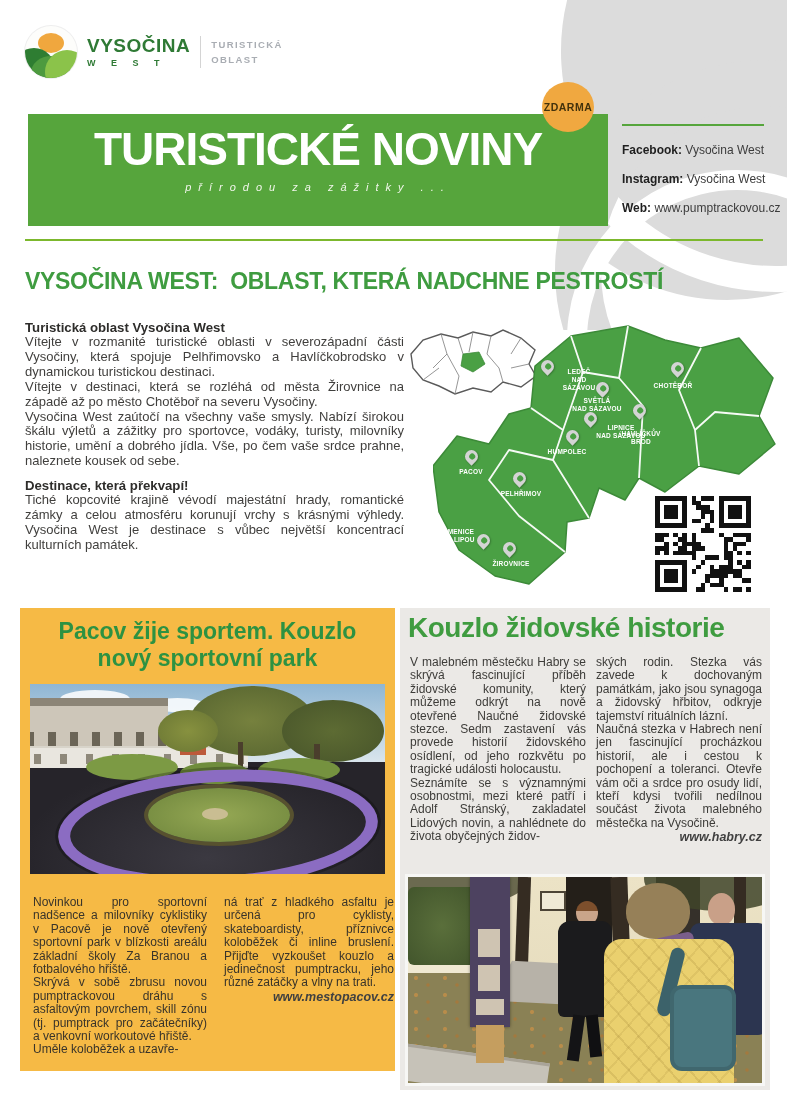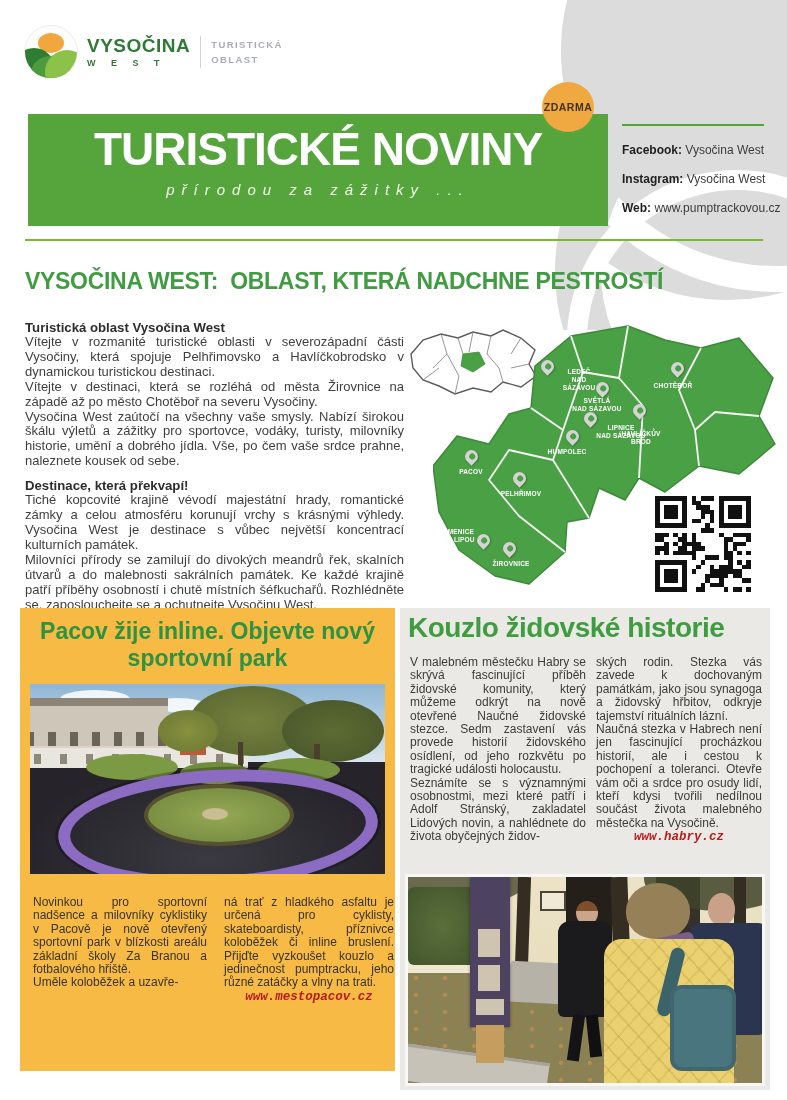--- a/index.html
+++ b/index.html
@@ -23,21 +23,21 @@
   .logo-hill-m{position:absolute;left:6px;top:30px;width:40px;height:34px;border-radius:50%;background:#4d9a3f;}
   .logo-text{margin-left:10px;line-height:1;}
   .logo-brand{font-size:19px;font-weight:800;color:#2f7a35;letter-spacing:.5px;}
   .logo-west{font-size:9px;font-weight:800;color:#2f7a35;letter-spacing:6.5px;margin-top:4px;}
   .logo-sep{width:1px;height:32px;background:#d4d4d4;margin:0 10px;}
   .logo-area{font-size:9.5px;font-weight:700;color:#a9adb3;letter-spacing:1.4px;line-height:1.6;}
 
   
   .banner{left:28px;top:114px;width:580px;height:112px;background:#56a53c;z-index:2;text-align:center;}
   .banner-title{margin-top:12px;font-size:46px;font-weight:800;color:#fff;letter-spacing:-1px;line-height:1;}
-  .banner-sub{margin-top:9px;font-size:15px;font-style:italic;color:#f2f7ec;letter-spacing:7px;}
+  .banner-sub{margin-top:9px;font-size:11px;font-style:italic;color:#f2f7ec;letter-spacing:7px;}
   .badge{left:542px;top:82px;width:52px;height:50px;border-radius:50%;background:#f0a840;z-index:3;
          display:flex;align-items:center;justify-content:center;font-size:10.5px;font-weight:800;color:#43320c;letter-spacing:.5px;}
 
   
   .social{left:622px;top:124px;width:142px;z-index:2;font-size:12px;}
   .social-rule{width:142px;height:2px;background:#56a53c;margin-bottom:17px;}
   .social-item{margin-bottom:15px;white-space:nowrap;}
   .social-item b{color:#1f1f1f;}
   .social-item span{color:#3c3c3c;}
 
@@ -59,21 +59,21 @@
   .pin::after{content:'';position:absolute;left:3.5px;top:3.5px;width:6px;height:6px;background:#4aa044;border-radius:50%;}
   .town-label{position:absolute;font-size:6.5px;font-weight:800;color:#fff;line-height:1.25;
               white-space:pre-line;text-align:center;letter-spacing:.2px;z-index:3;}
   .qr{position:absolute;left:252px;top:176px;width:96px;height:96px;background:#fff;}
 
   
   .box-pacov{left:20px;top:608px;width:375px;height:463px;background:#f6ba45;z-index:1;}
   .pacov-title{margin:10px 10px 0;text-align:center;font-size:23px;line-height:27px;font-weight:800;color:#2d9242;}
   .article-body{position:absolute;font-size:12px;line-height:13.4px;text-align:justify;color:#39342a;}
   .article-body p{margin:0;}
-  .url{font-weight:800;font-style:italic;text-align:center;color:#b91c1c;font-size:12.5px;margin-top:1px;font-family:Liberation Mono, monospace;}
+  .url{font-weight:800;font-style:italic;text-align:right;color:#404040;font-size:12.5px;margin-top:1px;}
 
   .panel-habry{left:400px;top:608px;width:370px;height:482px;background:#ebe9e6;z-index:1;}
   .habry-title{margin:4px 0 0 8px;font-size:28px;font-weight:800;color:#3f9c40;letter-spacing:-.5px;}
   .panel-habry .article-body{color:#3d3c39;}
 
   
   .photo-pacov{position:absolute;left:10px;top:76px;width:355px;height:190px;overflow:hidden;background:#26242a;}
   .pt-sky{position:absolute;left:0;top:0;right:0;height:78px;background:linear-gradient(#8fb6d4,#d9e5ec);}
   .pt-cloud{position:absolute;background:#fff;border-radius:50%;opacity:.85;}
   .pt-bld{position:absolute;left:-4px;top:22px;width:142px;height:46px;background:#cdc6b9;
@@ -188,21 +188,20 @@
   <div class="abs headline">VYSOČINA WEST:  OBLAST, KTERÁ NADCHNE PESTROSTÍ</div>
 
   <div class="abs intro">
     <h4>Turistická oblast Vysočina West</h4>
     <p>Vítejte v rozmanité turistické oblasti v severozápadní části Vysočiny, která spojuje Pelhřimovsko a Havlíčkobrodsko v dynamickou turistickou destinaci.</p>
     <p>Vítejte v destinaci, která se rozléhá od města Žirovnice na západě až po město Chotěboř na severu Vysočiny.</p>
     <p>Vysočina West zaútočí na všechny vaše smysly. Nabízí širokou škálu výletů a zážitky pro sportovce, vodáky, turisty, milovníky historie, umění a dobrého jídla. Vše, po čem vaše srdce prahne, naleznete kousek od sebe.</p>
     <div class="gap"></div>
     <h4>Destinace, která překvapí!</h4>
     <p>Tiché kopcovité krajině vévodí majestátní hrady, romantické zámky a celou atmosféru korunují vrchy s krásnými výhledy. Vysočina West je destinace s vůbec největší koncentrací kulturních památek.</p>
-    <p>Milovníci přírody se zamilují do divokých meandrů řek, skalních útvarů a do malebnosti sakrálních památek. Ke každé krajině patří příběhy osobností i chutě místních šéfkuchařů. Rozhlédněte se, zaposlouchejte se a ochutnejte Vysočinu West.</p>
   </div>
 
   <div class="abs maparea">
     <svg class="cz-map" width="140" height="80" viewBox="0 0 140 80">
       <path d="M8,30 L20,16 L38,10 L55,14 L70,8 L88,12 L100,6 L118,14 L132,26 L126,40 L133,52 L118,63 L100,58 L88,68 L70,64 L52,70 L36,62 L20,56 L10,44 Z" fill="#ffffff" stroke="#5a5a5a" stroke-width="1.4"></path>
       <path d="M38,10 L44,30 L30,44 M55,14 L60,30 M70,8 L66,28 M88,12 L84,30 L96,44 M100,58 L96,44 M118,14 L108,30 M52,70 L56,52 L44,30 M126,40 L108,44 M20,56 L36,44" fill="none" stroke="#8a8a8a" stroke-width="0.9"></path>
       <path d="M60,30 L76,28 L82,40 L70,48 L58,42 Z" fill="#4aa044" stroke="#3c8a38" stroke-width="0.8"></path>
     </svg>
 
     <svg class="main-map" width="354" height="286" viewBox="0 0 354 286">
@@ -371,21 +370,21 @@
           <rect x="10" y="20" width="1" height="1"></rect>
           <rect x="15" y="20" width="1" height="1"></rect>
           <rect x="17" y="20" width="1" height="1"></rect>
           <rect x="18" y="20" width="1" height="1"></rect>
           <rect x="20" y="20" width="1" height="1"></rect>
         </svg>
     </div>
   </div>
 
   <div class="abs box-pacov">
-    <div class="pacov-title">Pacov žije inline. Objevte nový sportovní park</div>
+    <div class="pacov-title">Pacov žije sportem. Kouzlo nový sportovní park</div>
 
     <div class="photo-pacov">
       <div class="pt-sky"></div>
       <div class="pt-cloud" style="left:30px;top:6px;width:70px;height:18px"></div>
       <div class="pt-cloud" style="left:120px;top:14px;width:55px;height:14px"></div>
       <div class="pt-bld">
           <div class="pt-bld-win"></div>
         </div>
       <div class="pt-bld-low">
           <div class="pt-bld-low-win"></div>
@@ -400,20 +399,21 @@
       <div class="pt-hump" style="left:56px;top:70px;width:92px;height:26px;background:#7c9a44"></div>
       <div class="pt-hump" style="left:150px;top:78px;width:70px;height:22px;background:#6f8d3c"></div>
       <div class="pt-hump" style="left:228px;top:74px;width:82px;height:24px;background:#75923f"></div>
       <div class="pt-ring"></div>
       <div class="pt-mound"></div>
       <div class="pt-mound-dot"></div>
     </div>
 
     <div class="article-body" style="left:13px;top:288px;width:174px">
       <p>Novinkou pro sportovní nadšence a milovníky cyklistiky v Pacově je nově otevřený sportovní park v blízkosti areálu základní školy Za Branou a fotbalového hřiště.</p>
+      <p>Skrývá v sobě zbrusu novou pumptrackovou dráhu s asfaltovým povrchem, skill zónu (tj. pumptrack pro začátečníky) a venkovní workoutové hřiště.</p>
       <p>Uměle koloběžek a uzavře-</p>
     </div>
     <div class="article-body" style="left:204px;top:288px;width:170px">
       <p>ná trať z hladkého asfaltu je určená pro cyklisty, skateboardisty, příznivce koloběžek či inline bruslení. Přijďte vyzkoušet kouzlo a jedinečnost pumptracku, jeho různé zatáčky a vlny na trati.</p>
       <div class="url">www.mestopacov.cz</div>
     </div>
   </div>
 
   <div class="abs panel-habry">
     <div class="habry-title">Kouzlo židovské historie</div>

